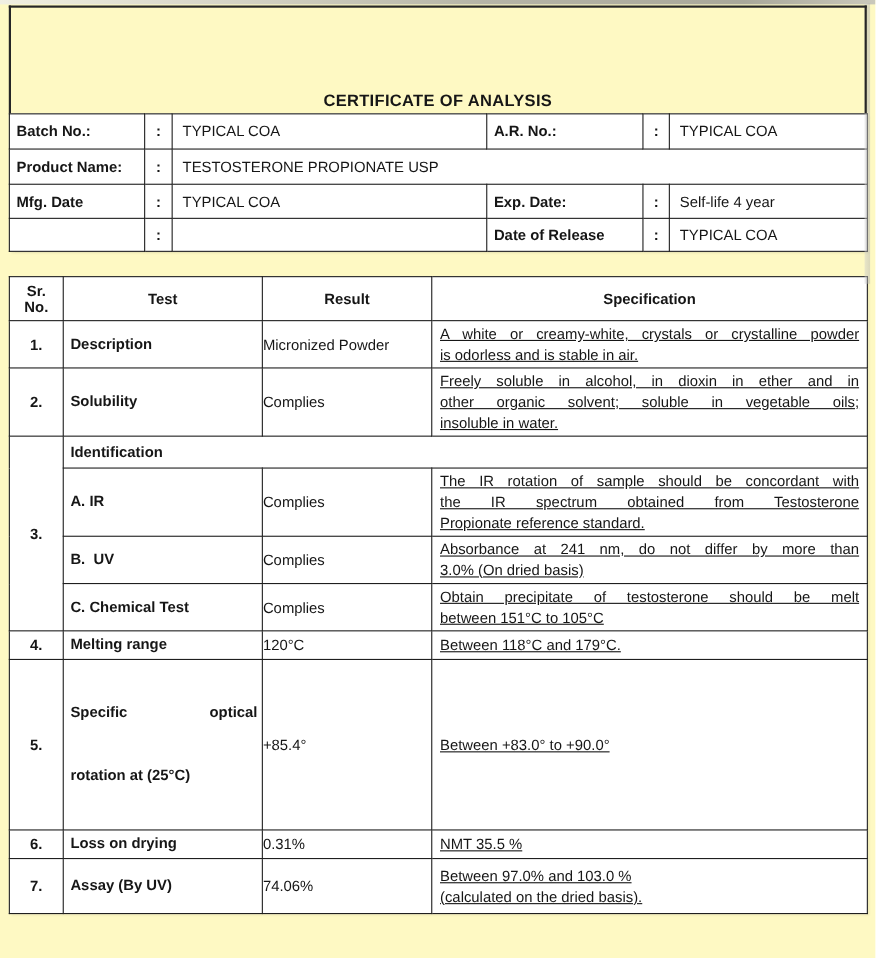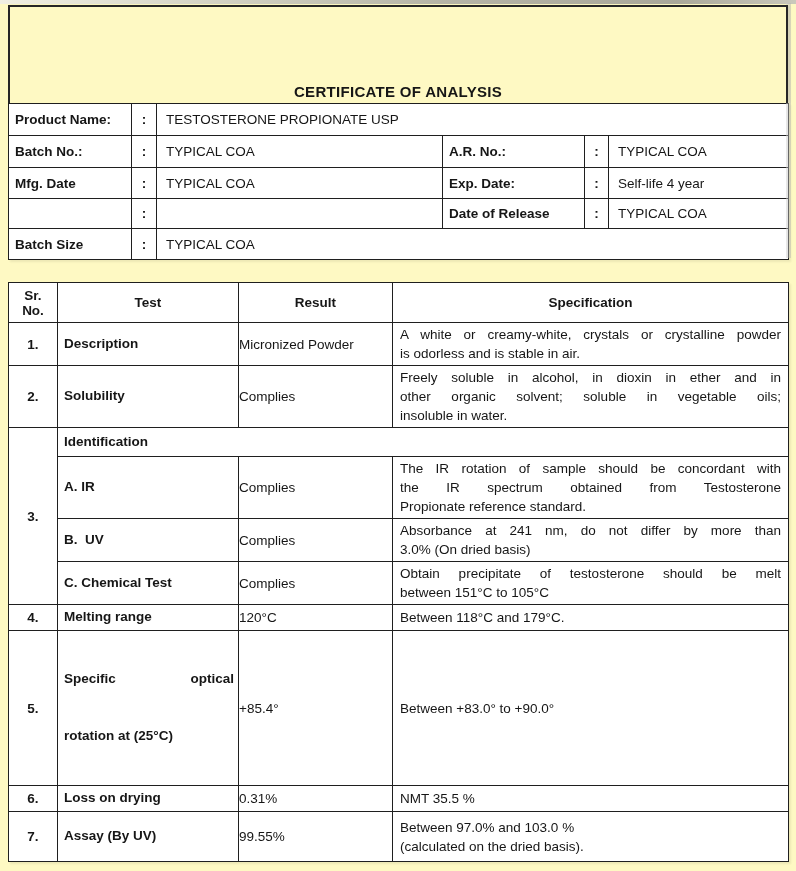--- a/index.html
+++ b/index.html
@@ -38,21 +38,21 @@
   table.info td { font-size:13.5px; }
   .lbl { font-weight:bold; padding-left:6px; }
   .coloncell { font-weight:bold; text-align:center; }
   .val { padding-left:9px; }
   table.tests { margin-top:22px; }
   table.tests td { font-size:13.5px; vertical-align:middle; }
   .th { font-weight:bold; text-align:center; font-size:14px; }
   .t-sr { font-weight:bold; text-align:center; }
   .t-test { font-weight:bold; padding:0 4px 2px 6px; white-space:pre-wrap; line-height:19px;margin-left:17px; }
   .t-result { }
-  .t-spec { padding:2px 7px 2px 7px; line-height:19px; font-size:13.3px; }
+  .t-spec { padding:2px 7px 2px 7px; line-height:19px; font-size:13.3px;text-decoration:underline; }
   .jline { text-align:justify; text-align-last:justify; }
   .lline { text-align:left; }
 </style>
 </head>
 <body>
 
 <div class="page">
 
   <div class="scan-streak"></div>
   <div class="scan-edge-right"></div>
@@ -65,52 +65,47 @@
     <colgroup>
         <col style="width:123px">
         <col style="width:25px">
         <col style="width:286px">
         <col style="width:142px">
         <col style="width:24px">
         <col style="width:180px">
       </colgroup>
     <tbody>
         <tr style="height:32px">
+      <td class="lbl">Batch No.:</td>
+      <td class="coloncell">:</td>
+      <td class="val">TYPICAL COA</td>
+      <td class="lbl">A.R. No.:</td>
+      <td class="coloncell">:</td>
+      <td class="val">TYPICAL COA</td>
+    </tr>
+    <tr style="height:32px">
       <td class="lbl">Product Name:</td>
       <td class="coloncell">:</td>
       <td class="val" colspan="4">TESTOSTERONE PROPIONATE USP</td>
-    </tr>
-    <tr style="height:32px">
-      <td class="lbl">Batch No.:</td>
-      <td class="coloncell">:</td>
-      <td class="val">TYPICAL COA</td>
-      <td class="lbl">A.R. No.:</td>
-      <td class="coloncell">:</td>
-      <td class="val">TYPICAL COA</td>
     </tr>
     <tr style="height:31px">
       <td class="lbl">Mfg. Date</td>
       <td class="coloncell">:</td>
       <td class="val">TYPICAL COA</td>
       <td class="lbl">Exp. Date:</td>
       <td class="coloncell">:</td>
       <td class="val">Self-life 4 year</td>
     </tr>
     <tr style="height:30px">
       <td class="lbl"></td>
       <td class="coloncell">:</td>
       <td class="val"></td>
       <td class="lbl">Date of Release</td>
       <td class="coloncell">:</td>
       <td class="val">TYPICAL COA</td>
-    </tr>
-    <tr style="height:31px">
-      <td class="lbl">Batch Size</td>
-      <td class="coloncell">:</td>
-      <td class="val" colspan="4">TYPICAL COA</td>
     </tr>
   </tbody>
     </table>
 
   <table class="tests">
     <colgroup>
         <col style="width:49px">
         <col style="width:181px">
         <col style="width:154px">
         <col style="width:396px">
@@ -196,21 +191,21 @@
       <td class="t-sr">6.</td>
       <td class="t-test">Loss on drying</td>
       <td class="t-result">0.31%</td>
       <td class="t-spec">
         <div class="lline">NMT 35.5 %</div>
       </td>
     </tr>
     <tr style="height:50px">
       <td class="t-sr">7.</td>
       <td class="t-test">Assay (By UV)</td>
-      <td class="t-result">99.55%</td>
+      <td class="t-result">74.06%</td>
       <td class="t-spec">
         <div class="lline">Between 97.0% and 103.0 %</div>
         <div class="lline">(calculated on the dried basis).</div>
       </td>
     </tr>
   </tbody>
     </table>
 
 </div>
 

